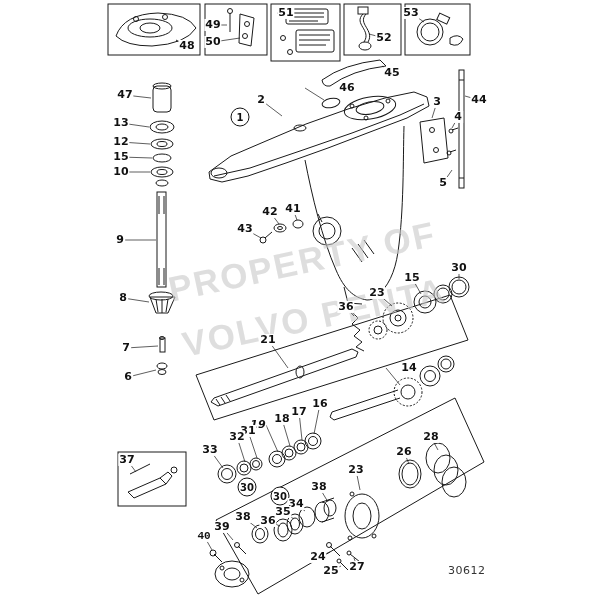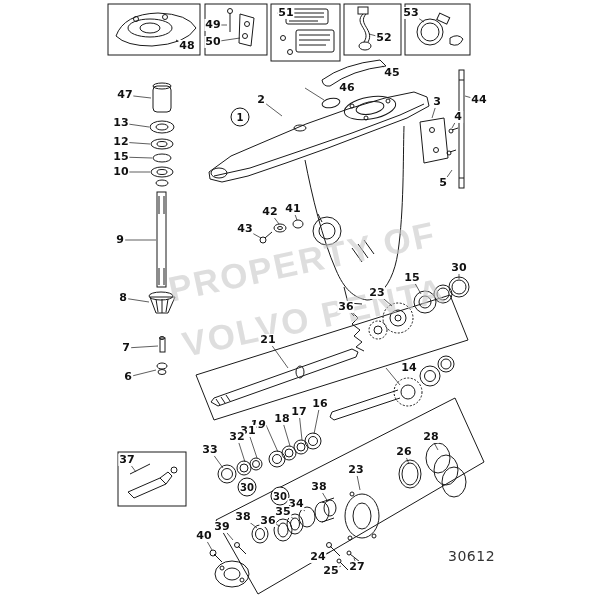--- a/index.html
+++ b/index.html
@@ -24,22 +24,22 @@
   .callout{
     position:absolute;transform:translate(-50%,-50%);
     font-size:11px;font-weight:700;color:#111;background:#fff;
     padding:0 1px;line-height:1.1;
   }
   .callout.circled{
     width:17px;height:17px;border:1.2px solid #111;border-radius:50%;
     display:flex;align-items:center;justify-content:center;font-size:10px;padding:0;
   }
   .fignum{
-    position:absolute;left:448px;top:548px;z-index:4;
-    font-size:14px;color:#333;letter-spacing:.5px;
+    position:absolute;left:448px;top:564px;z-index:4;
+    font-size:11px;color:#333;letter-spacing:.5px;
   }
 </style>
 </head>
 <body>
 
 <div class="stage">
 
   <svg class="art" width="600" height="600" viewBox="0 0 600 600">
 
     <g>
@@ -379,21 +379,21 @@
       <span class="callout" style="left: 237px; top: 437px;">32</span>
       <span class="callout" style="left: 210px; top: 450px;">33</span>
       <span class="callout circled" style="left: 247px; top: 487px;">30</span>
       <span class="callout circled" style="left: 280px; top: 496px;">30</span>
       <span class="callout" style="left: 127px; top: 460px;">37</span>
       <span class="callout" style="left: 296px; top: 504px;">34</span>
       <span class="callout" style="left: 283px; top: 512px;">35</span>
       <span class="callout" style="left: 268px; top: 521px;">36</span>
       <span class="callout" style="left: 243px; top: 517px;">38</span>
       <span class="callout" style="left: 222px; top: 527px;">39</span>
-      <span class="callout" style="left: 204px; top: 536px;">40</span>
+      <span class="callout" style="left: 204px; top: 536px; font-family: Liberation Mono, monospace;">40</span>
       <span class="callout" style="left: 319px; top: 487px;">38</span>
       <span class="callout" style="left: 356px; top: 470px;">23</span>
       <span class="callout" style="left: 404px; top: 452px;">26</span>
       <span class="callout" style="left: 431px; top: 437px;">28</span>
       <span class="callout" style="left: 318px; top: 557px;">24</span>
       <span class="callout" style="left: 331px; top: 571px;">25</span>
       <span class="callout" style="left: 357px; top: 567px; text-align: right;">27</span>
     </div>
 
   <div class="fignum">30612</div>

